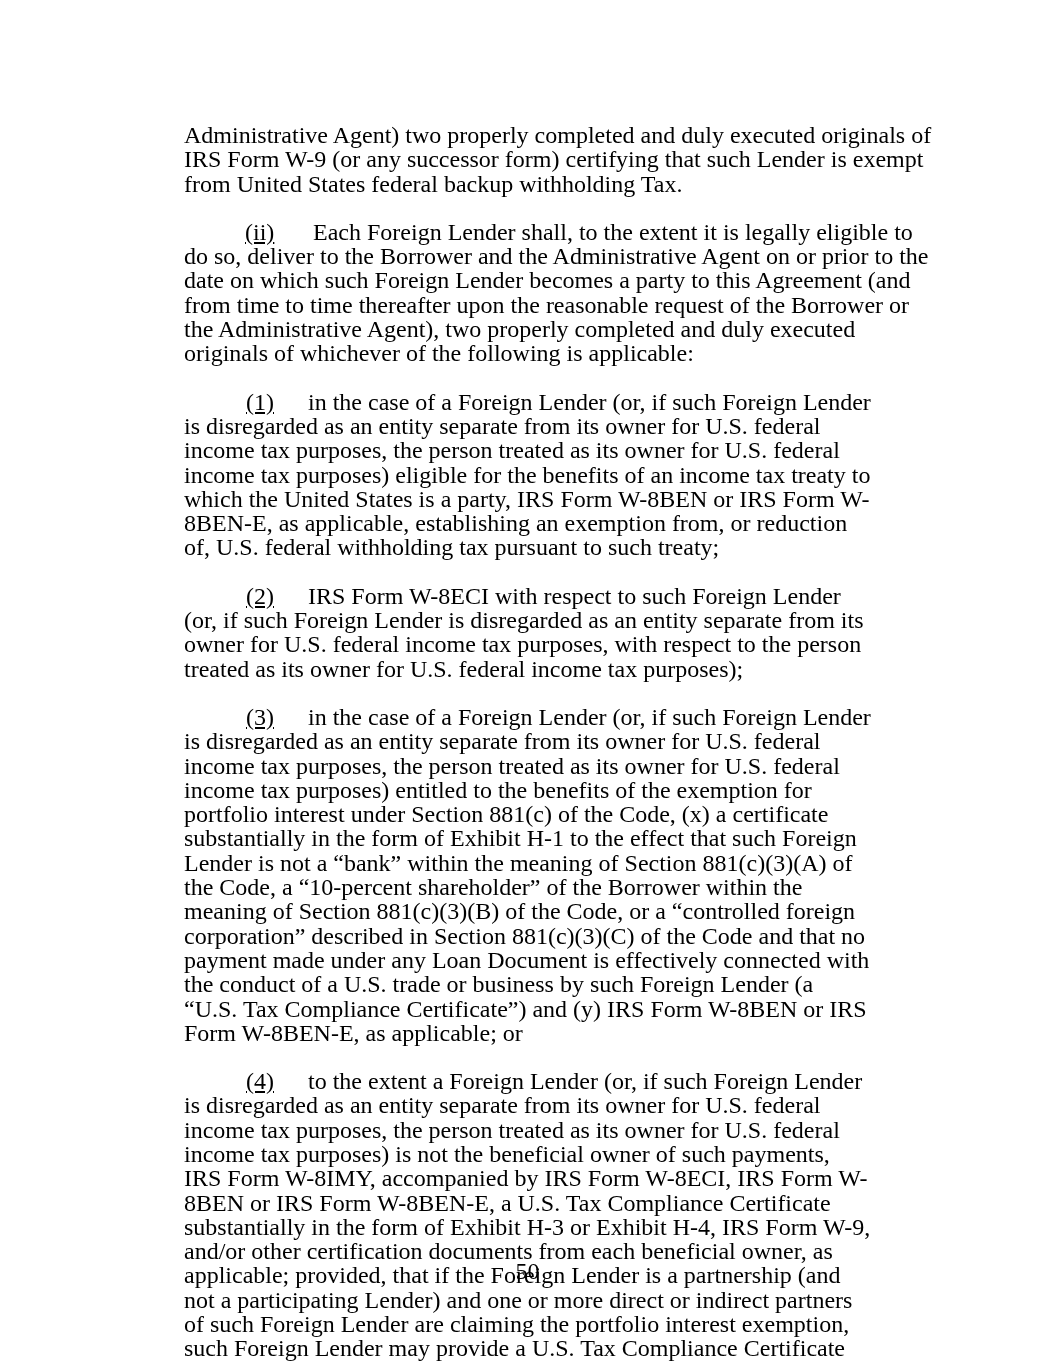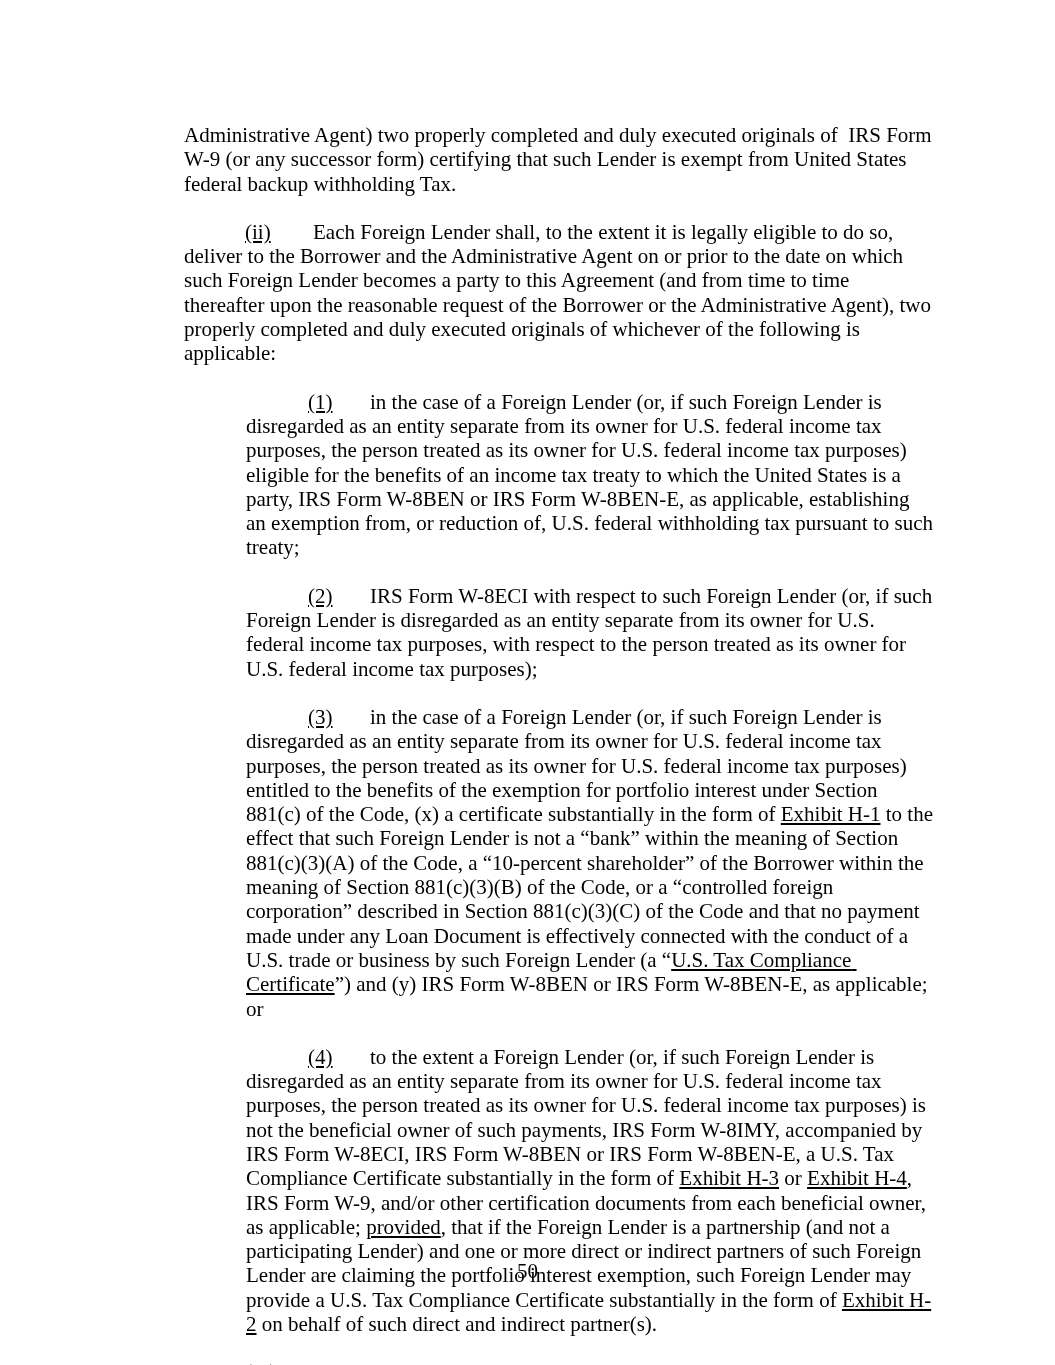--- a/index.html
+++ b/index.html
@@ -7,47 +7,46 @@
     width: 1055px; height: 1365px;
     background: #ffffff;
     overflow: hidden;
   }
   .page {
     position: relative;
     width: 1055px; height: 1365px;
     background: var(--page-bg, #ffffff);
     color: var(--text-color, #000000);
     font-family: "Liberation Serif", "DejaVu Serif", serif;
-    font-size: 21px;
+    font-size: 24px;
     line-height: 24.3px;
   }
   .content {
     position: absolute;
     left: 184px; top: 123px;
     width: 750px;
   }
   .para {
     margin: 0 0 24px 0;
     text-align: left;
     white-space: pre-wrap;
   }
   .para.has-label { text-indent: 61px; }
   .para.level1 {
-    margin-left: 62px;
     width: 688px;
   }
   .para.level1.has-label { text-indent: 62px; }
   .para-label {
     display: inline-block;
     text-indent: 0;
     text-decoration: underline;
   }
   .level0 .para-label { width: 68px; }
   .level1 .para-label { width: 62px; }
-  .u { text-decoration: underline; }
+  .u { }
   .page-number {
     position: absolute;
     top: 1259px; left: 0;
     width: 100%;
     text-align: center;
   }
 </style>
 </head>
 <body>
 

